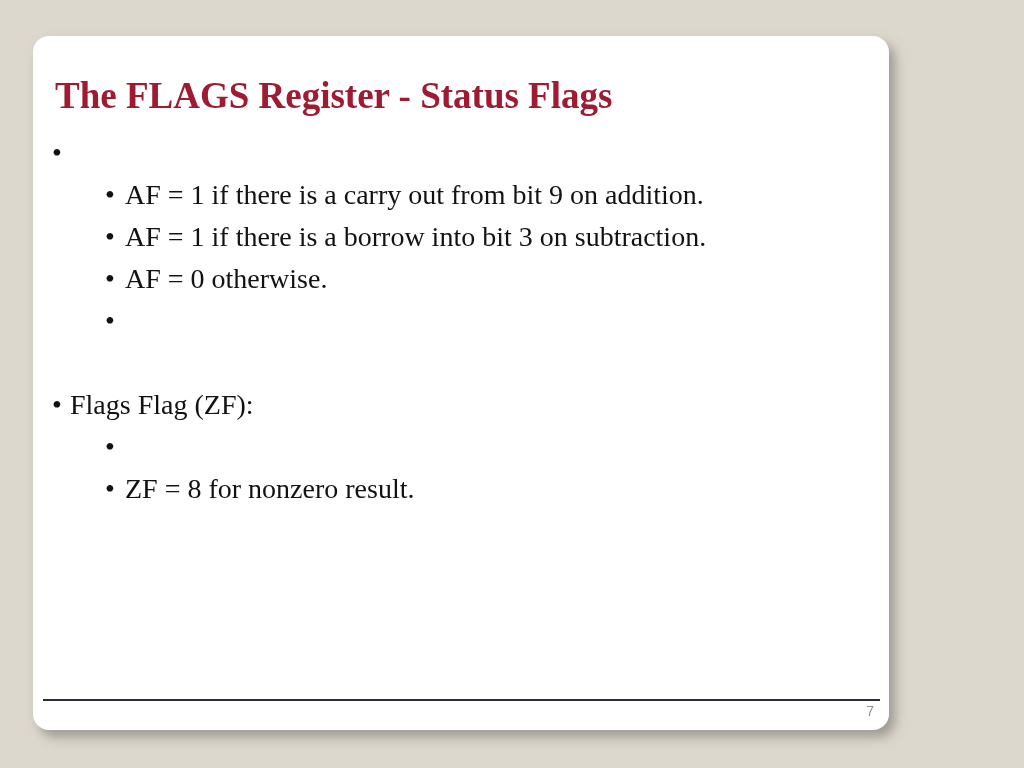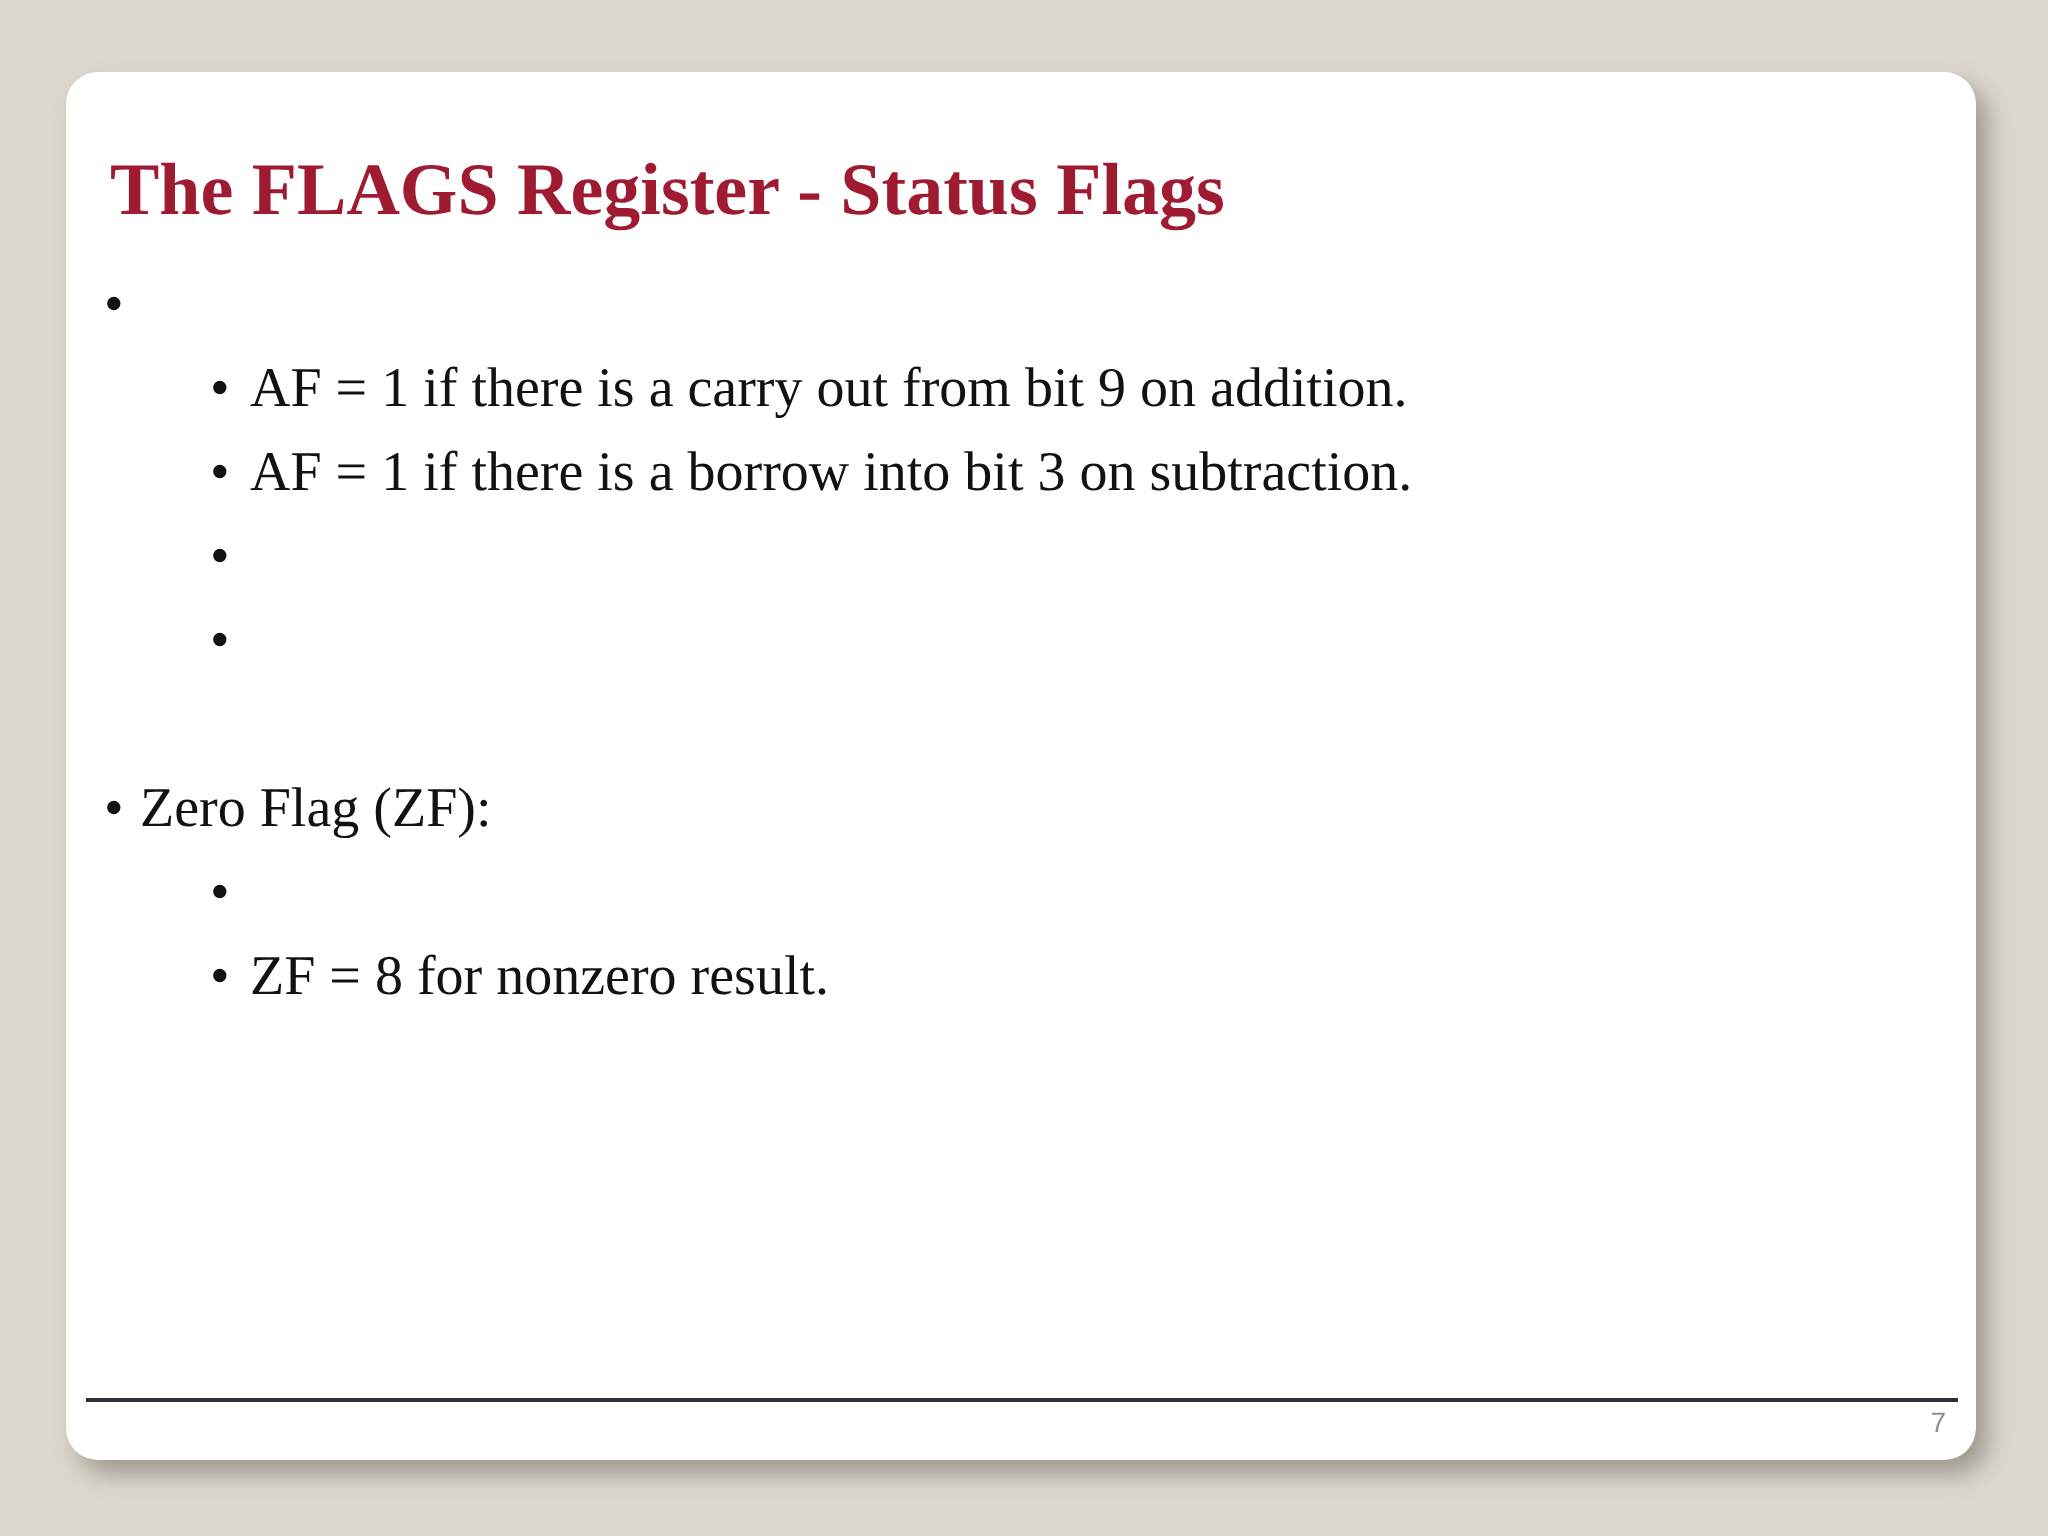--- a/index.html
+++ b/index.html
@@ -11,21 +11,21 @@
     height: 768px;
     background: #ddd8ce;
     font-family: "Liberation Serif", serif;
     position: relative;
     overflow: hidden;
   }
   .slide-card {
     position: absolute;
     left: 33px;
     top: 36px;
-    width: 955px;
+    width: 856px;
     height: 694px;
     background: #ffffff;
     border-radius: 16px;
     box-shadow: 6px 7px 12px rgba(107, 102, 90, 0.55);
   }
   .slide-title {
     position: absolute;
     left: 22px;
     top: 13px;
     font-size: 37px;
@@ -90,31 +90,32 @@
       <span>AF = 1 if there is a carry out from bit 9 on addition.</span>
     </div>
 
     <div class="line l2">
       <span class="bullet">•</span>
       <span>AF = 1 if there is a borrow into bit 3 on subtraction.</span>
     </div>
 
     <div class="line l2">
       <span class="bullet">•</span>
+      <span>AF = 0 otherwise.</span>
     </div>
 
     <div class="line l2">
       <span class="bullet">•</span>
     </div>
 
     <div class="line spacer"></div>
 
     <div class="line l1">
       <span class="bullet">•</span>
-      <span>Zero Flag (ZF):</span>
+      <span>Flags Flag (ZF):</span>
     </div>
 
     <div class="line l2">
       <span class="bullet">•</span>
     </div>
 
     <div class="line l2">
       <span class="bullet">•</span>
       <span>ZF = 8 for nonzero result.</span>
     </div>

